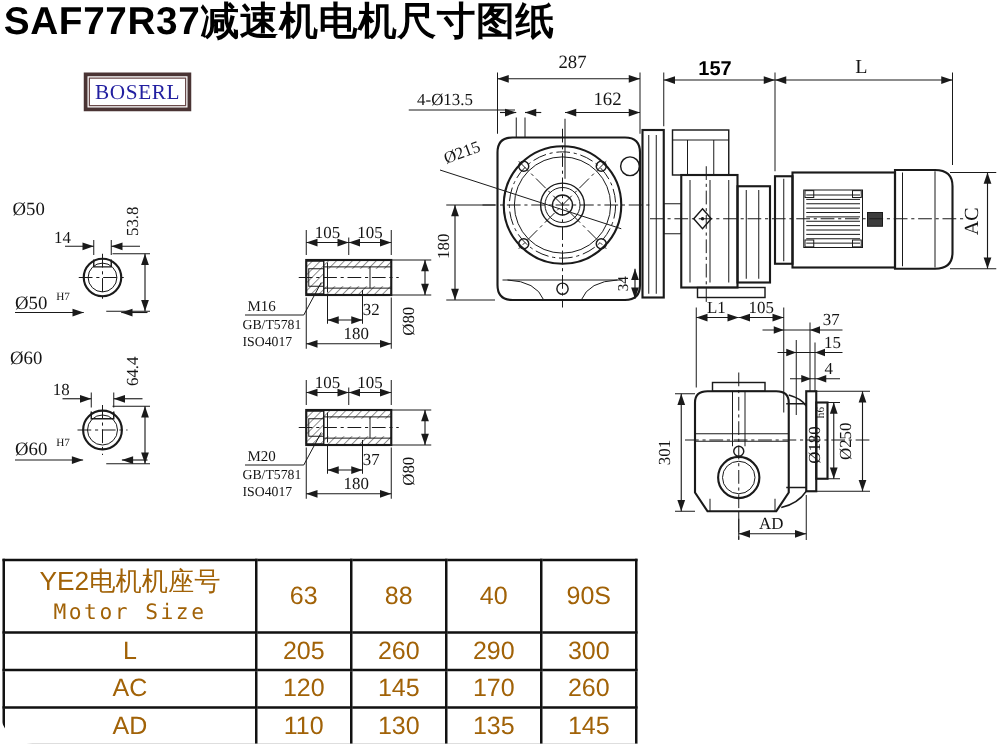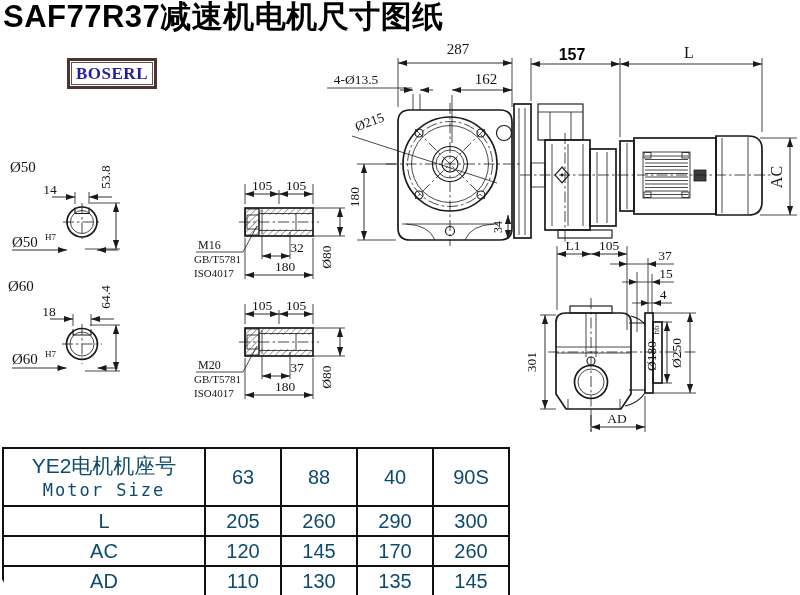--- a/index.html
+++ b/index.html
@@ -2,38 +2,38 @@
 <html><head>
 <meta charset="utf-8">
 <style>
   html,body{margin:0;padding:0;background:#fff;}
   #screen{position:relative;width:800px;height:595px;background:#fff;overflow:hidden;
           font-family:"Liberation Sans",sans-serif;color:#111;border-radius:26px;}
   .title{position:absolute;left:3px;top:-4px;font-size:31px;font-weight:bold;color:#000;
          white-space:nowrap;letter-spacing:0.5px;}
   .logo{position:absolute;left:67px;top:58px;border:3px solid #4a3434;background:#fff;padding:1px;}
   .logo-inner{display:block;border:1px solid #6a4a4a;padding:0 4px;
-              font-family:"Liberation Serif",serif;font-weight:bold;font-size:17px;
+              font-family:"Liberation Serif",serif;font-weight:normal;font-size:17px;
               color:#221fa0;letter-spacing:0.5px;line-height:21px;}
   svg.draw{position:absolute;left:0;top:0;}
   svg text{font-family:"Liberation Serif",serif;fill:#141414;}
   .d9{font-size:9px}.d11{font-size:11px}.d12{font-size:12px}.d13{font-size:13.5px}
   .d15{font-size:15px}.d16{font-size:16px}
   .bdim{font-family:"Liberation Sans",sans-serif;font-weight:bold;font-size:16px;fill:#000;}
   .ol{fill:none;stroke:#1a1a1a;stroke-width:1.7}
   .ml{fill:none;stroke:#1a1a1a;stroke-width:1.15}
   .tl{fill:none;stroke:#1a1a1a;stroke-width:0.8}
   .dim{fill:none;stroke:#1a1a1a;stroke-width:0.9}
   .cl{fill:none;stroke:#1a1a1a;stroke-width:0.8;stroke-dasharray:11 3 2.5 3}
   .arr{fill:#1a1a1a;stroke:none}
   
   .spec{position:absolute;left:2px;top:447px;}
   .spec table{border-collapse:collapse;table-layout:fixed;}
   .spec td{border:2.2px solid #111;text-align:center;vertical-align:middle;
-           padding:0;font-size:20px;color:#0c4a6e;}
+           padding:0;font-size:20px;color:#a16207;}
   .spec .c0{width:200px}.spec .cn-col{width:74px}
   .spec .hrow td{height:56px}
   .spec .drow td{height:28px}
   .hdr-cn{display:block;font-size:21px;line-height:26px;}
   .hdr-en{display:block;font-family:"DejaVu Sans Mono",monospace;font-size:17px;
           letter-spacing:2px;line-height:22px;}
 </style>
 </head>
 <body>
 

